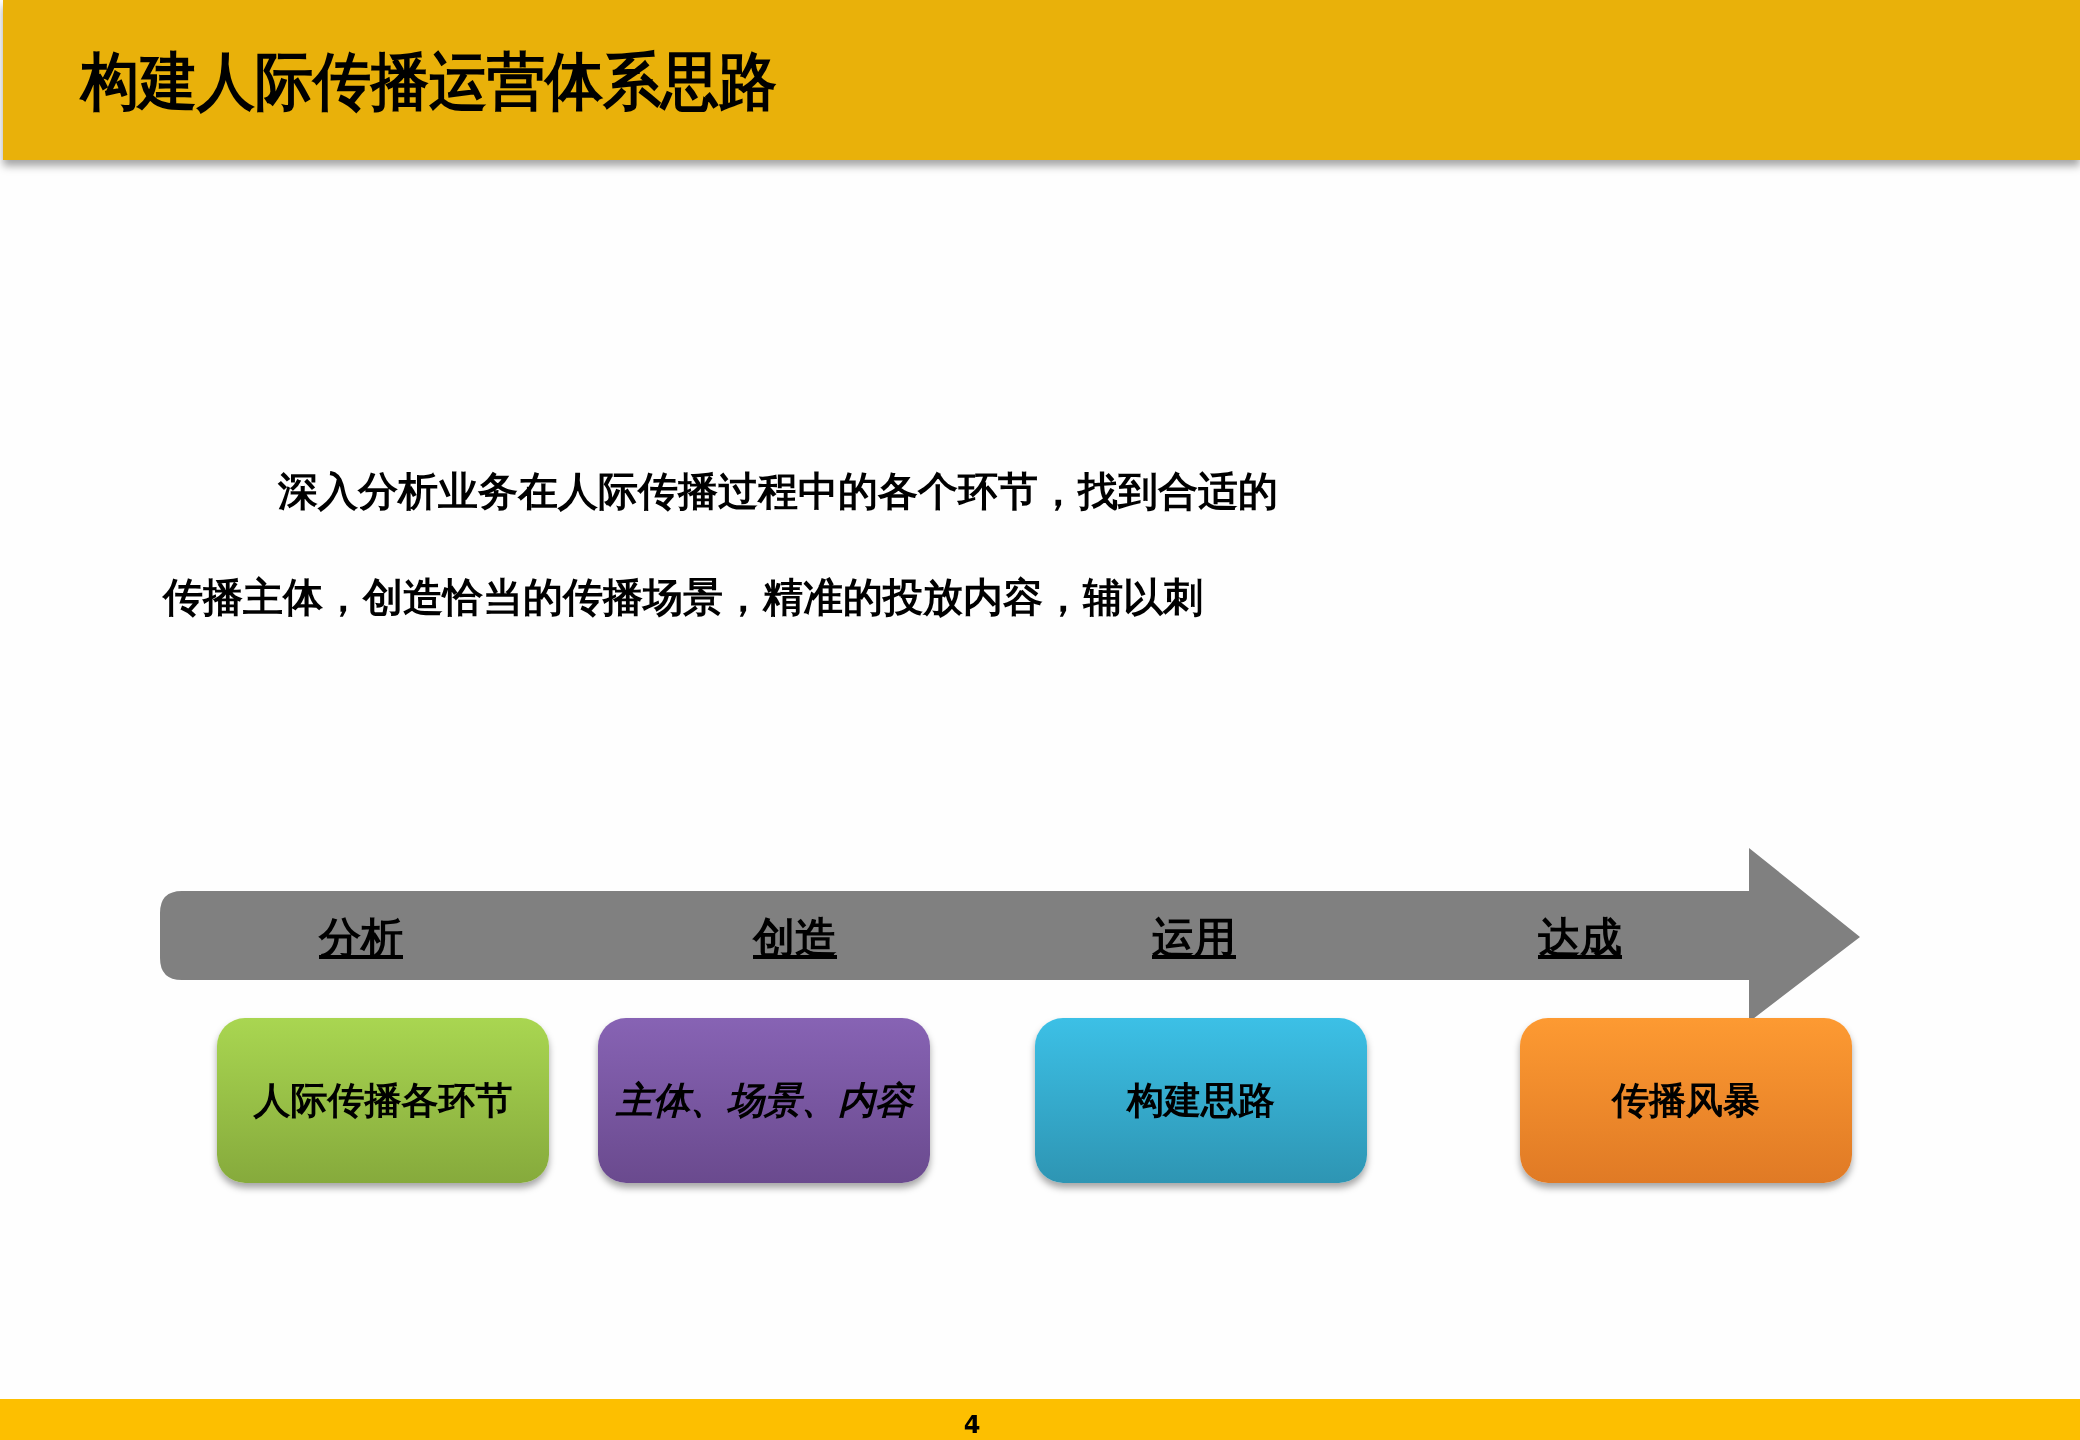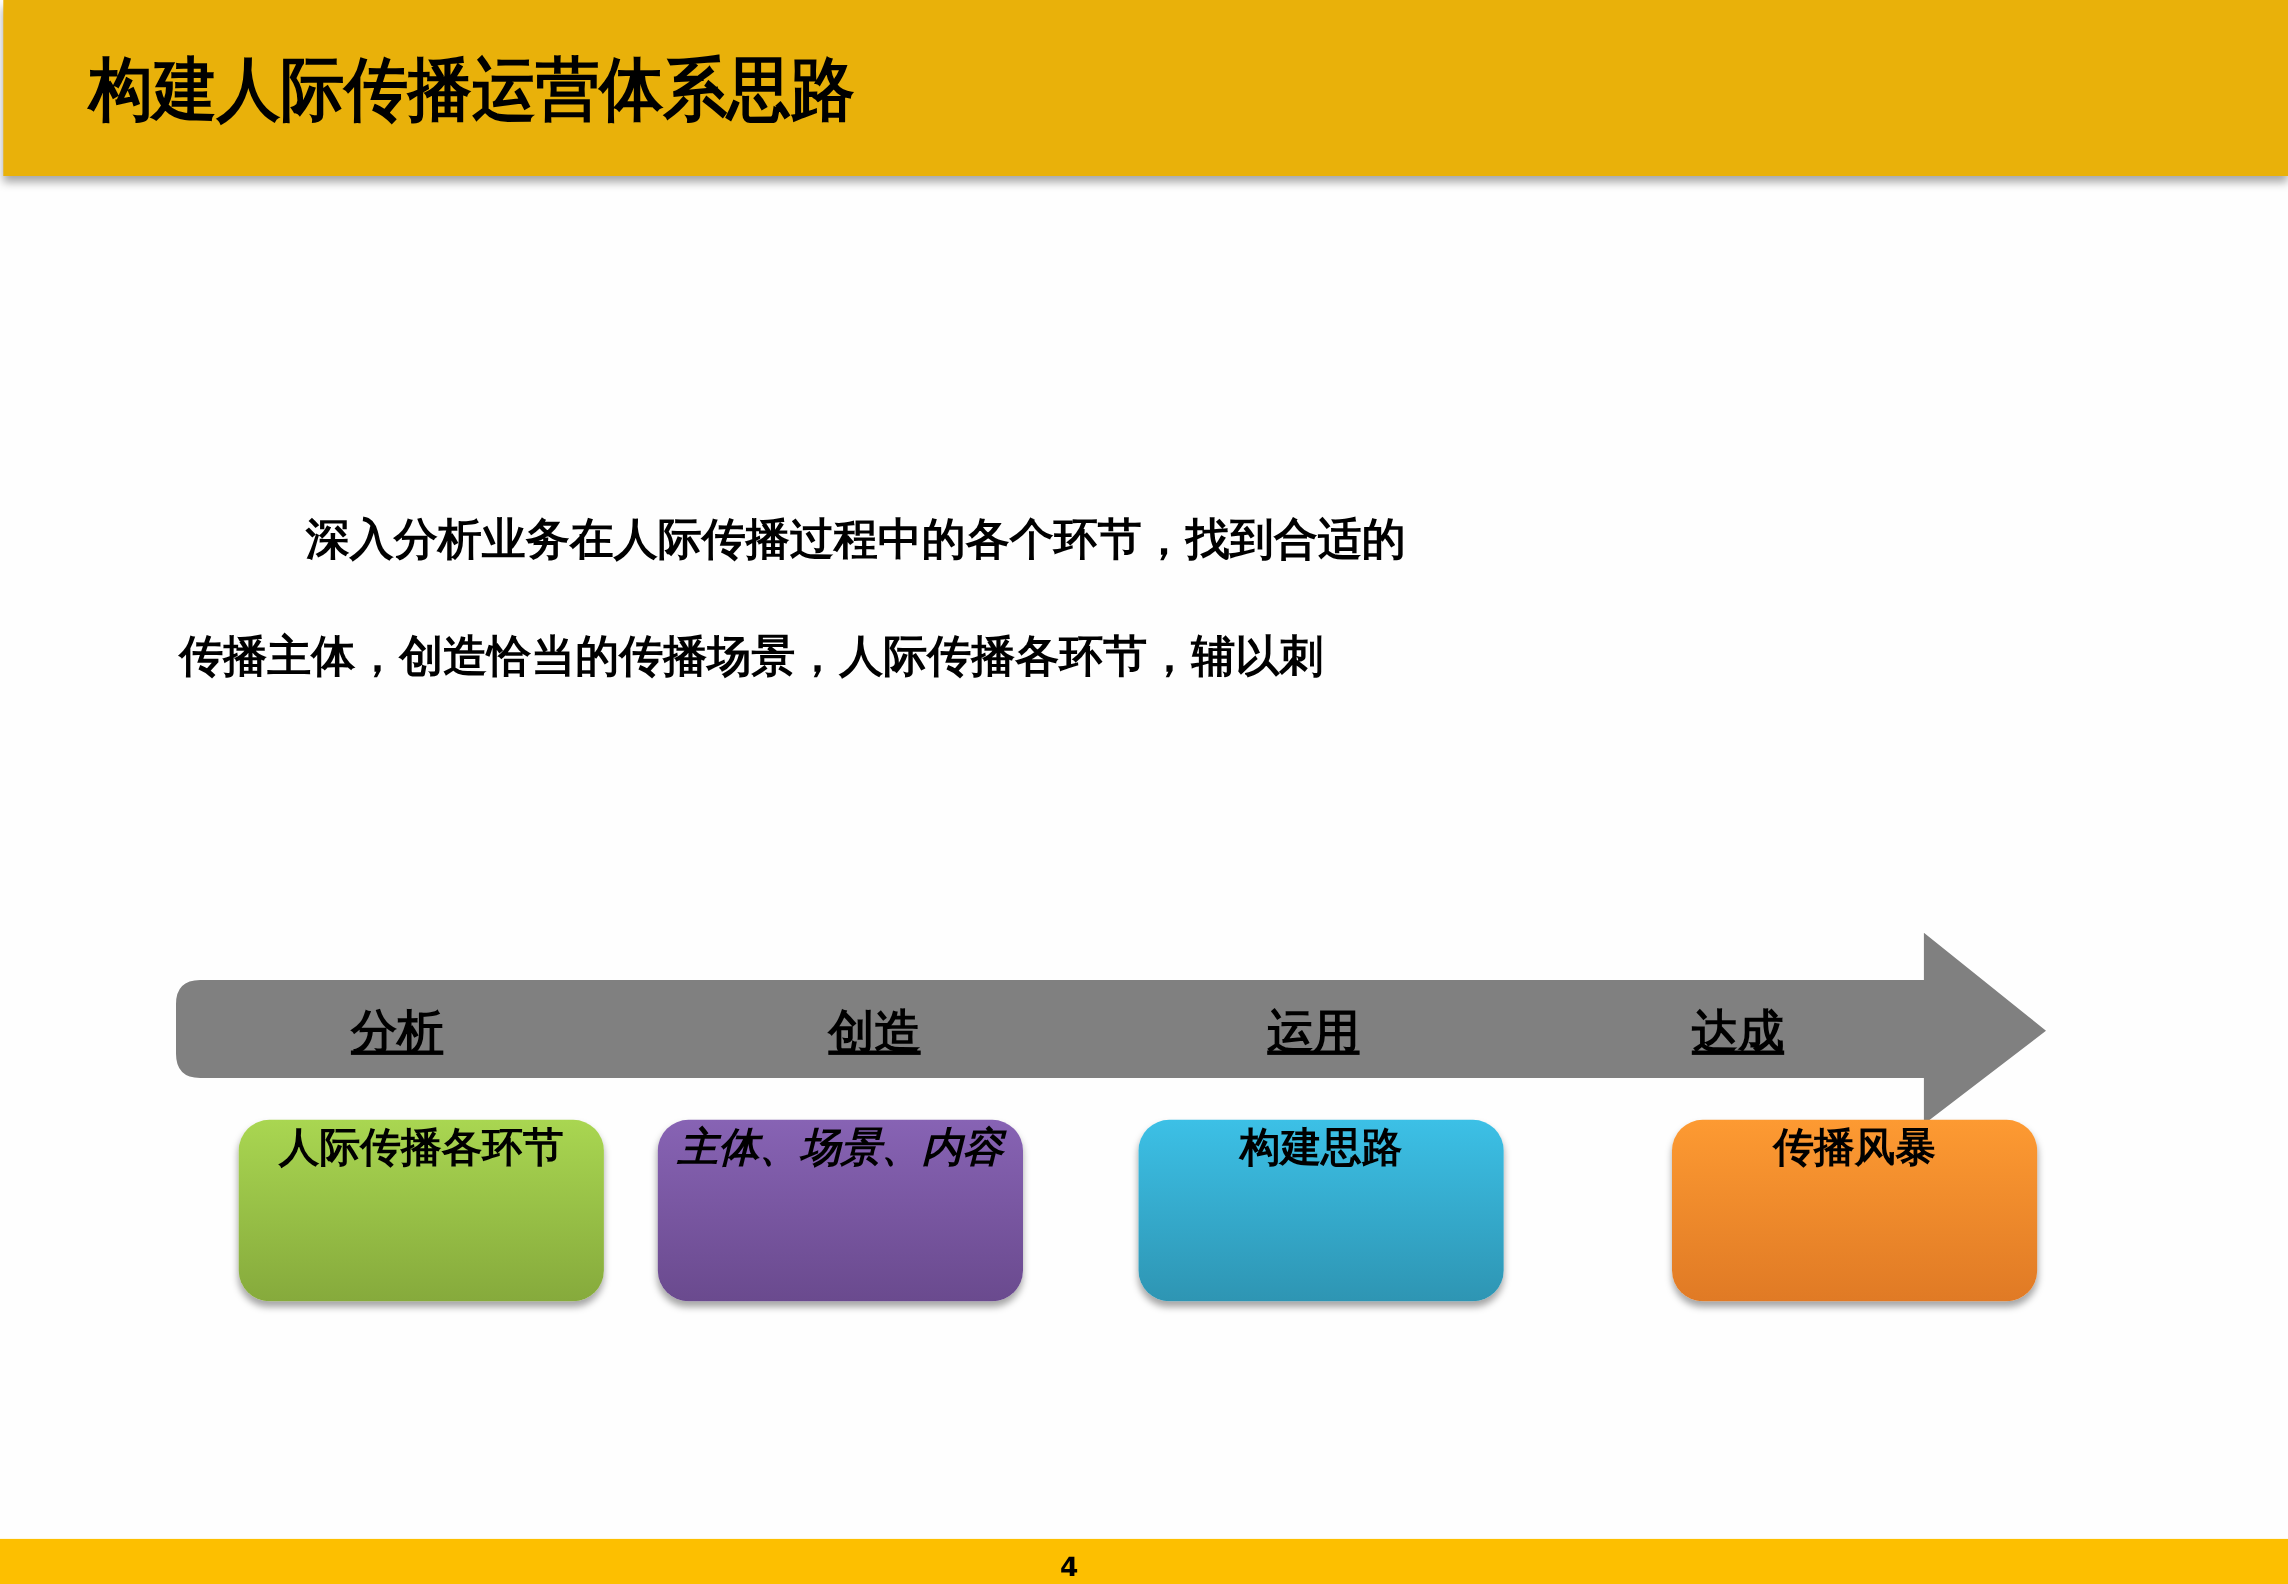--- a/index.html
+++ b/index.html
@@ -89,21 +89,21 @@
       white-space: nowrap;
       text-decoration: underline;
     }
     .stage-box {
       position: absolute;
       top: 1018px;
       width: 332px;
       height: 165px;
       border-radius: 28px;
       display: flex;
-      align-items: flex-start;
+      align-items: center;
       justify-content: center;
       font-size: 37px;
       font-weight: bold;
       white-space: nowrap;
       box-shadow: 0 5px 7px rgba(0,0,0,0.35);
     }
     .bottom-bar {
       position: absolute;
       left: 0;
       top: 1399px;
@@ -127,21 +127,21 @@
 
 <div class="slide">
 
   <div class="title-bar">
     <div class="title-text">构建人际传播运营体系思路</div>
   </div>
 
 
   <div class="paragraph">
     <span class="line indent">深入分析业务在人际传播过程中的各个环节，找到合适的</span>
-    <span class="line">传播主体，创造恰当的传播场景，人际传播各环节，辅以刺</span>
+    <span class="line">传播主体，创造恰当的传播场景，精准的投放内容，辅以刺</span>
   </div>
 
   <div class="arrow">
     <svg width="2080" height="1440" viewBox="0 0 2080 1440">
       <path d="M 182 891 L 1749 891 L 1749 848 L 1860 937 L 1749 1022 L 1749 980 L 182 980 Q 160 980 160 958 L 160 913 Q 160 891 182 891 Z" fill="#808080"></path>
     </svg>
   </div>
 
   <div class="arrow-label" style="left:361px">分析</div>
   <div class="arrow-label" style="left:795px">创造</div>

